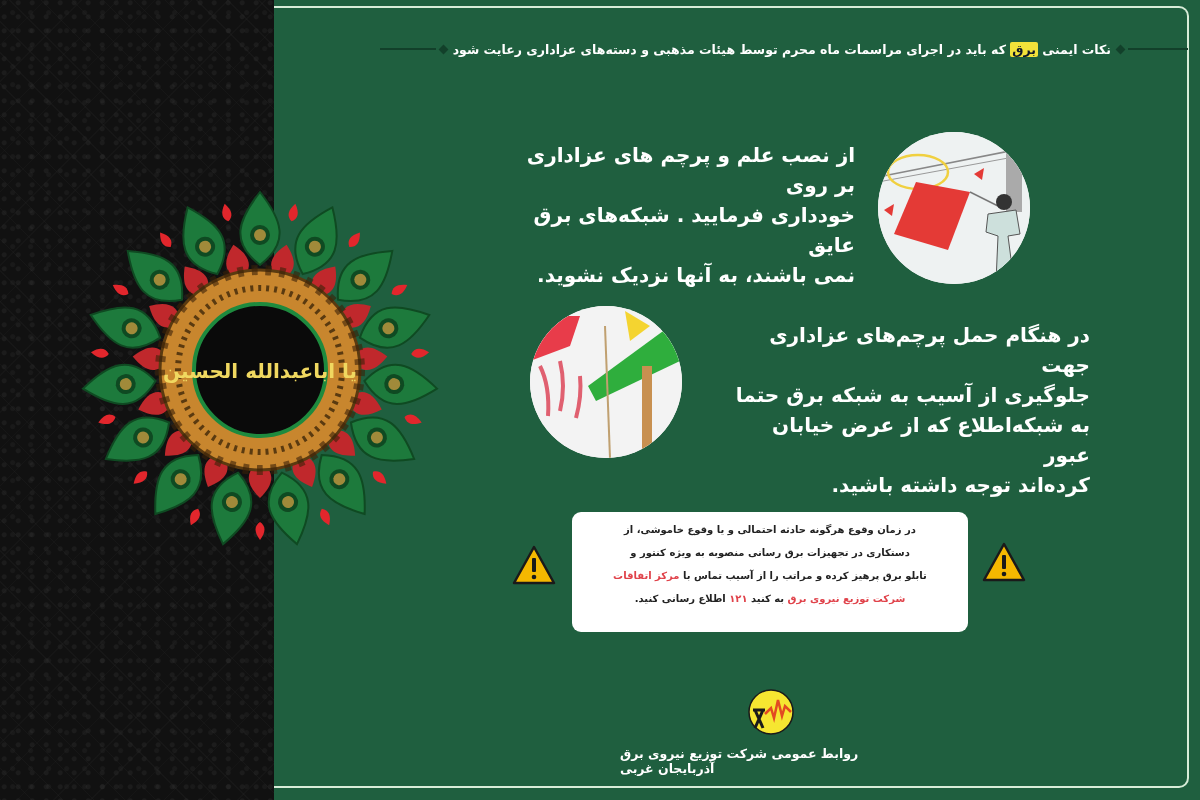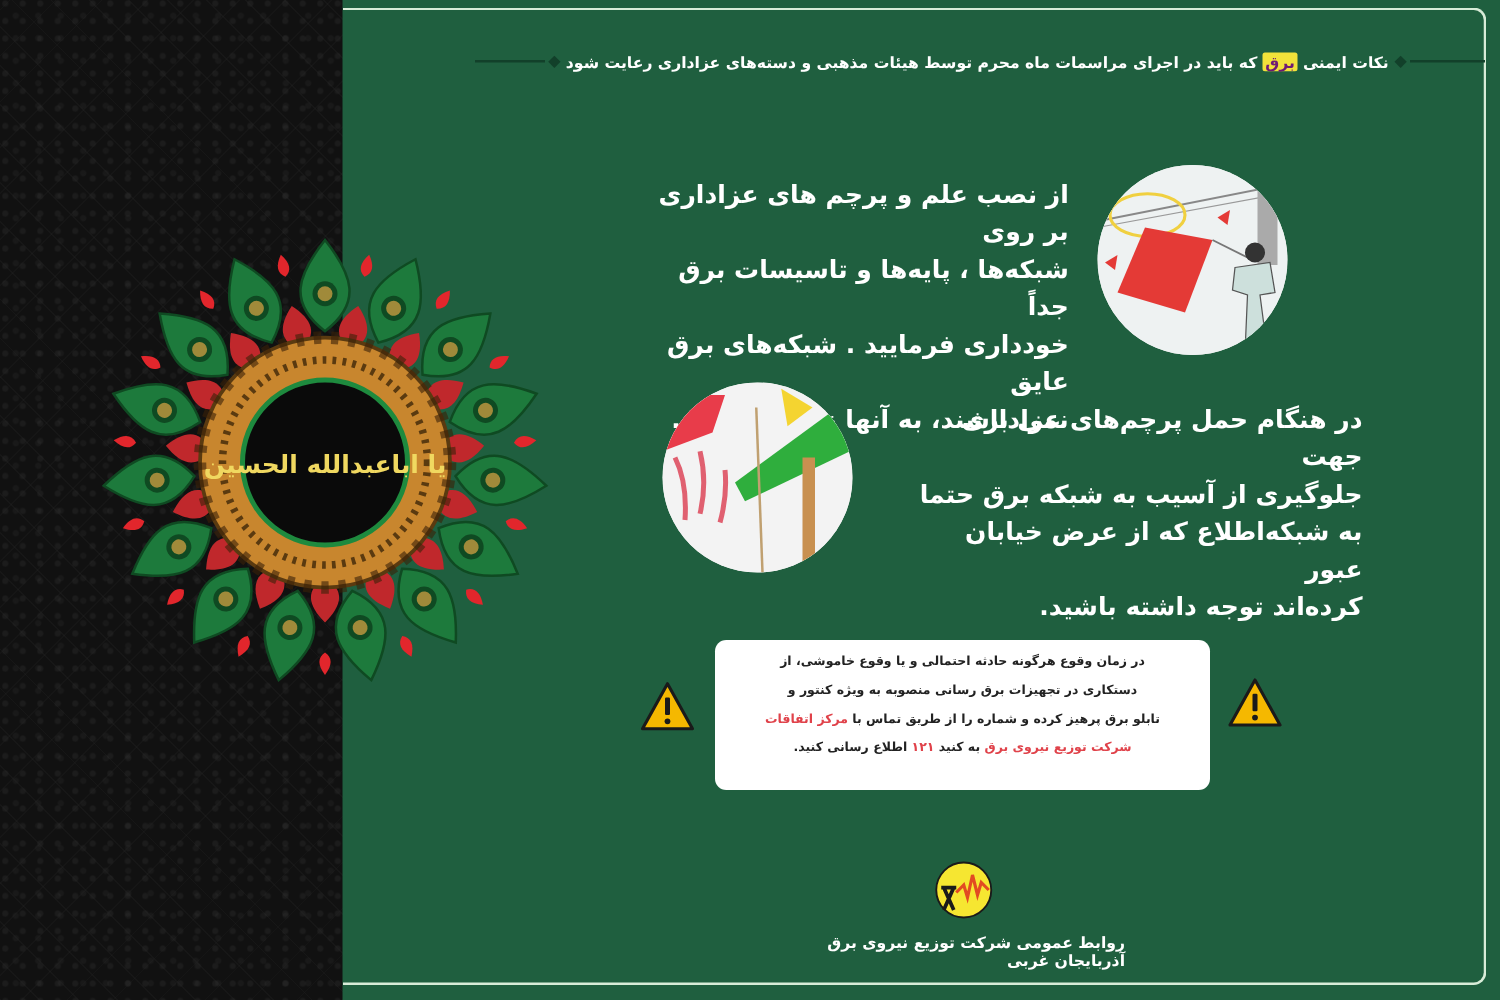--- a/index.html
+++ b/index.html
@@ -11,35 +11,35 @@
       #111; }
   .left-pattern::after { content:""; position:absolute; inset:0;
     background: repeating-linear-gradient(45deg, rgba(40,40,40,.25) 0 1px, transparent 1px 22px),
                 repeating-linear-gradient(-45deg, rgba(40,40,40,.2) 0 1px, transparent 1px 26px); }
   .green-panel { position:absolute; left:274px; top:0; width:926px; height:800px; background:#1f5f3f; }
   .frame { position:absolute; left:274px; top:6px; width:915px; height:782px; border:2px solid #d8ecd8; border-left:none; border-radius:0 10px 10px 0; box-sizing:border-box; }
   .header { position:absolute; left:380px; top:38px; width:808px; height:22px; display:flex; align-items:center; direction:rtl; }
   .header .line { flex:1; height:2px; background:#12402a; position:relative; }
   .header .diamond { width:7px; height:7px; background:#12402a; transform:rotate(45deg); margin:0 4px; }
   .header .title { color:#fff; font-weight:bold; font-size:12.5px; white-space:nowrap; padding:0 2px; }
-  .header .title .hl { background:#f2e23a; color:#701a75; padding:0 2px; border-radius:2px; }
+  .header .title .hl { background:#f2e23a; color:#0f172a; padding:0 2px; border-radius:2px; }
   .header .line.short { flex:0 0 60px; }
   .tip { position:absolute; color:#fff; font-weight:bold; font-size:20px; line-height:30px; text-align:right; direction:rtl; }
   .tip1 { left:505px; top:140px; width:350px; }
   .tip2 { left:680px; top:320px; width:370px;margin-left:40px; }
   .photo { position:absolute; border-radius:50%; overflow:hidden; background:#f4f4f2; }
   .photo1 { left:878px; top:132px; width:152px; height:152px; }
   .photo2 { left:530px; top:306px; width:152px; height:152px; }
   .warn-box { position:absolute; left:572px; top:512px; width:396px; height:120px; background:#fff; border-radius:9px; box-sizing:border-box; padding:6px 10px; direction:rtl; text-align:center; color:#222; font-weight:bold; font-size:10px; line-height:23px; }
   .warn-box .red { color:#e0424a;text-align:center; }
   .warn-icon { position:absolute; width:44px; height:40px; }
   .warn-left { left:512px; top:545px; }
   .warn-right { left:982px; top:542px; }
   .logo { position:absolute; left:747px; top:688px; width:48px; height:48px; }
-  .footer { position:absolute; left:620px; top:746px; width:280px; text-align:right; color:#fff; font-weight:bold; font-size:12.5px; direction:rtl; }
+  .footer { position:absolute; left:620px; top:746px; width:280px; text-align:left; color:#fff; font-weight:bold; font-size:12.5px; direction:rtl; }
   .emblem { position:absolute; left:80px; top:180px; width:360px; height:380px; }
 </style>
 </head>
 <body>
 
 <div class="left-pattern"></div>
 <div class="green-panel"></div>
 <div class="frame"></div>
 
 <div class="header">
@@ -100,21 +100,20 @@
     <circle r="100" fill="#c8862e" stroke="#5a3a10" stroke-width="3"></circle>
     <circle r="100" fill="none" stroke="#3a2208" stroke-width="10" stroke-dasharray="6 8" opacity=".6"></circle>
     <circle r="82" fill="none" stroke="#5a3a10" stroke-width="6" stroke-dasharray="3 5"></circle>
     <circle r="66" fill="#0a0a0a" stroke="#1e8a3e" stroke-width="4"></circle>
     <text x="0" y="8" text-anchor="middle" fill="#f0d860" font-size="20" font-weight="bold" direction="rtl" font-family="DejaVu Sans, sans-serif">یا اباعبدالله الحسین</text>
   </g>
 </svg>
 
 <div class="tip tip1">
   <div>از نصب علم و پرچم های عزاداری بر روی</div>
-  <div>شبکه‌ها ، پایه‌ها و تاسیسات برق جداً</div>
   <div>خودداری فرمایید . شبکه‌های برق عایق</div>
   <div>نمی باشند، به آنها نزدیک نشوید.</div>
 </div>
 <svg class="photo photo1" viewBox="0 0 152 152">
   <rect width="152" height="152" fill="#eef2f2"></rect>
   <line x1="0" y1="45" x2="152" y2="15" stroke="#888" stroke-width="1.5"></line>
   <line x1="0" y1="50" x2="152" y2="22" stroke="#999" stroke-width="1"></line>
   <rect x="128" y="0" width="16" height="80" fill="#aaa"></rect>
   <ellipse cx="40" cy="40" rx="30" ry="17" fill="none" stroke="#f0d040" stroke-width="2.5"></ellipse>
   <polygon points="38,50 92,60 70,118 16,102" fill="#e43a36"></polygon>
@@ -142,21 +141,21 @@
 </svg>
 
 <svg class="warn-icon warn-left" viewBox="0 0 44 40">
   <polygon points="22,2 42,38 2,38" fill="#f5b800" stroke="#1a1a1a" stroke-width="2.5" stroke-linejoin="round"></polygon>
   <rect x="20" y="13" width="4" height="14" rx="1" fill="#1a1a1a"></rect>
     <circle cx="22" cy="32" r="2.3" fill="#1a1a1a"></circle>
 </svg>
 <div class="warn-box">
   <div>در زمان وقوع هرگونه حادثه احتمالی و یا وقوع خاموشی، از</div>
   <div>دستکاری در تجهیزات برق رسانی منصوبه به ویژه کنتور و</div>
-  <div><span>تابلو برق پرهیز کرده و شماره را از طریق تماس با</span> <span class="red">مرکز اتفاقات</span></div>
+  <div><span>تابلو برق پرهیز کرده و مراتب را از آسیب تماس با</span> <span class="red">مرکز اتفاقات</span></div>
   <div><span class="red">شرکت توزیع نیروی برق</span> <span>به کنید</span> <span class="red">۱۲۱</span> <span>اطلاع رسانی کنید.</span></div>
 </div>
 <svg class="warn-icon warn-right" viewBox="0 0 44 40">
   <polygon points="22,2 42,38 2,38" fill="#f5b800" stroke="#1a1a1a" stroke-width="2.5" stroke-linejoin="round"></polygon>
   <rect x="20" y="13" width="4" height="14" rx="1" fill="#1a1a1a"></rect>
     <circle cx="22" cy="32" r="2.3" fill="#1a1a1a"></circle>
 </svg>
 
 <svg class="logo" viewBox="0 0 48 48">
   <circle cx="24" cy="24" r="22" fill="#f6e631" stroke="#1a1a1a" stroke-width="1.5"></circle>

